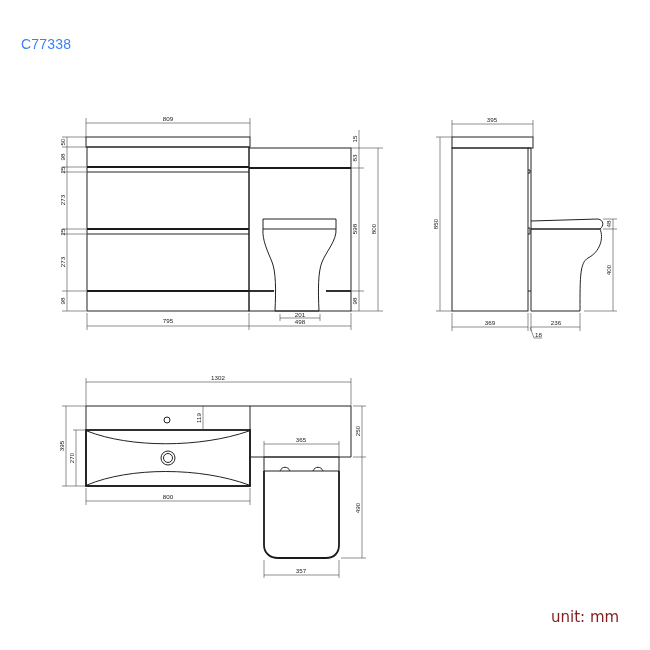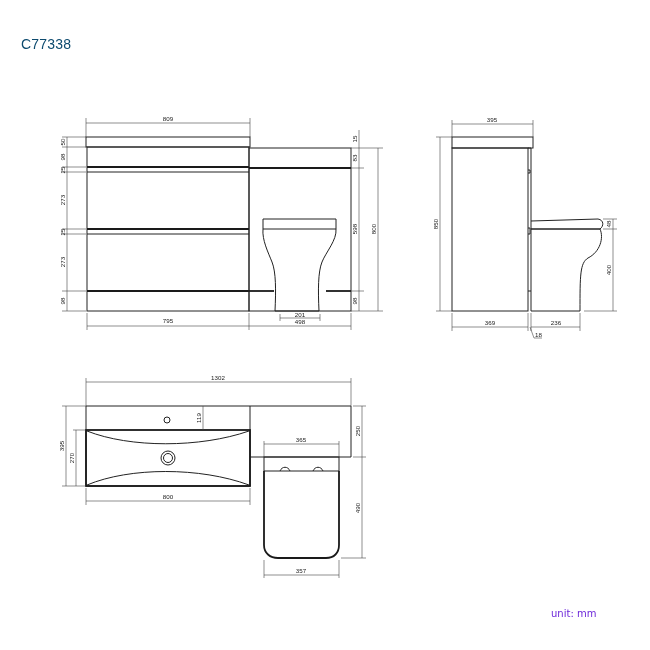--- a/index.html
+++ b/index.html
@@ -1,21 +1,21 @@
 <!DOCTYPE html>
 <html><head>
 <meta charset="utf-8">
 <style>
   html, body { margin: 0; padding: 0; background: #ffffff; }
   body { width: 650px; height: 650px; position: relative; overflow: hidden;
          font-family: "Liberation Sans", sans-serif; color: #111; }
   .product-code { position: absolute; left: 21px; top: 36px; font-size: 14px;
-                  letter-spacing: 0.2px; color: #0c4a6e; }
-  .unit-label { position: absolute; left: 551px; top: 608px; font-size: 10px;
-                font-family: "DejaVu Sans", sans-serif; color: #6d28d9; }
+                  letter-spacing: 0.2px; color: #3b82f6; }
+  .unit-label { position: absolute; left: 551px; top: 608px; font-size: 15px;
+                font-family: "DejaVu Sans", sans-serif; color: #7f1d1d; }
   svg { position: absolute; left: 0; top: 0; }
   .ln { stroke: #222; stroke-width: 1; fill: none; }
   .thk { stroke: #1a1a1a; stroke-width: 1.8; fill: none; }
   .dim { stroke: #444; stroke-width: 0.6; fill: none; }
   .dt { font-family: "Liberation Sans", sans-serif; font-size: 6.2px; fill: #222; }
 </style>
 </head>
 <body>
 
 <div class="product-code">C77338</div>

